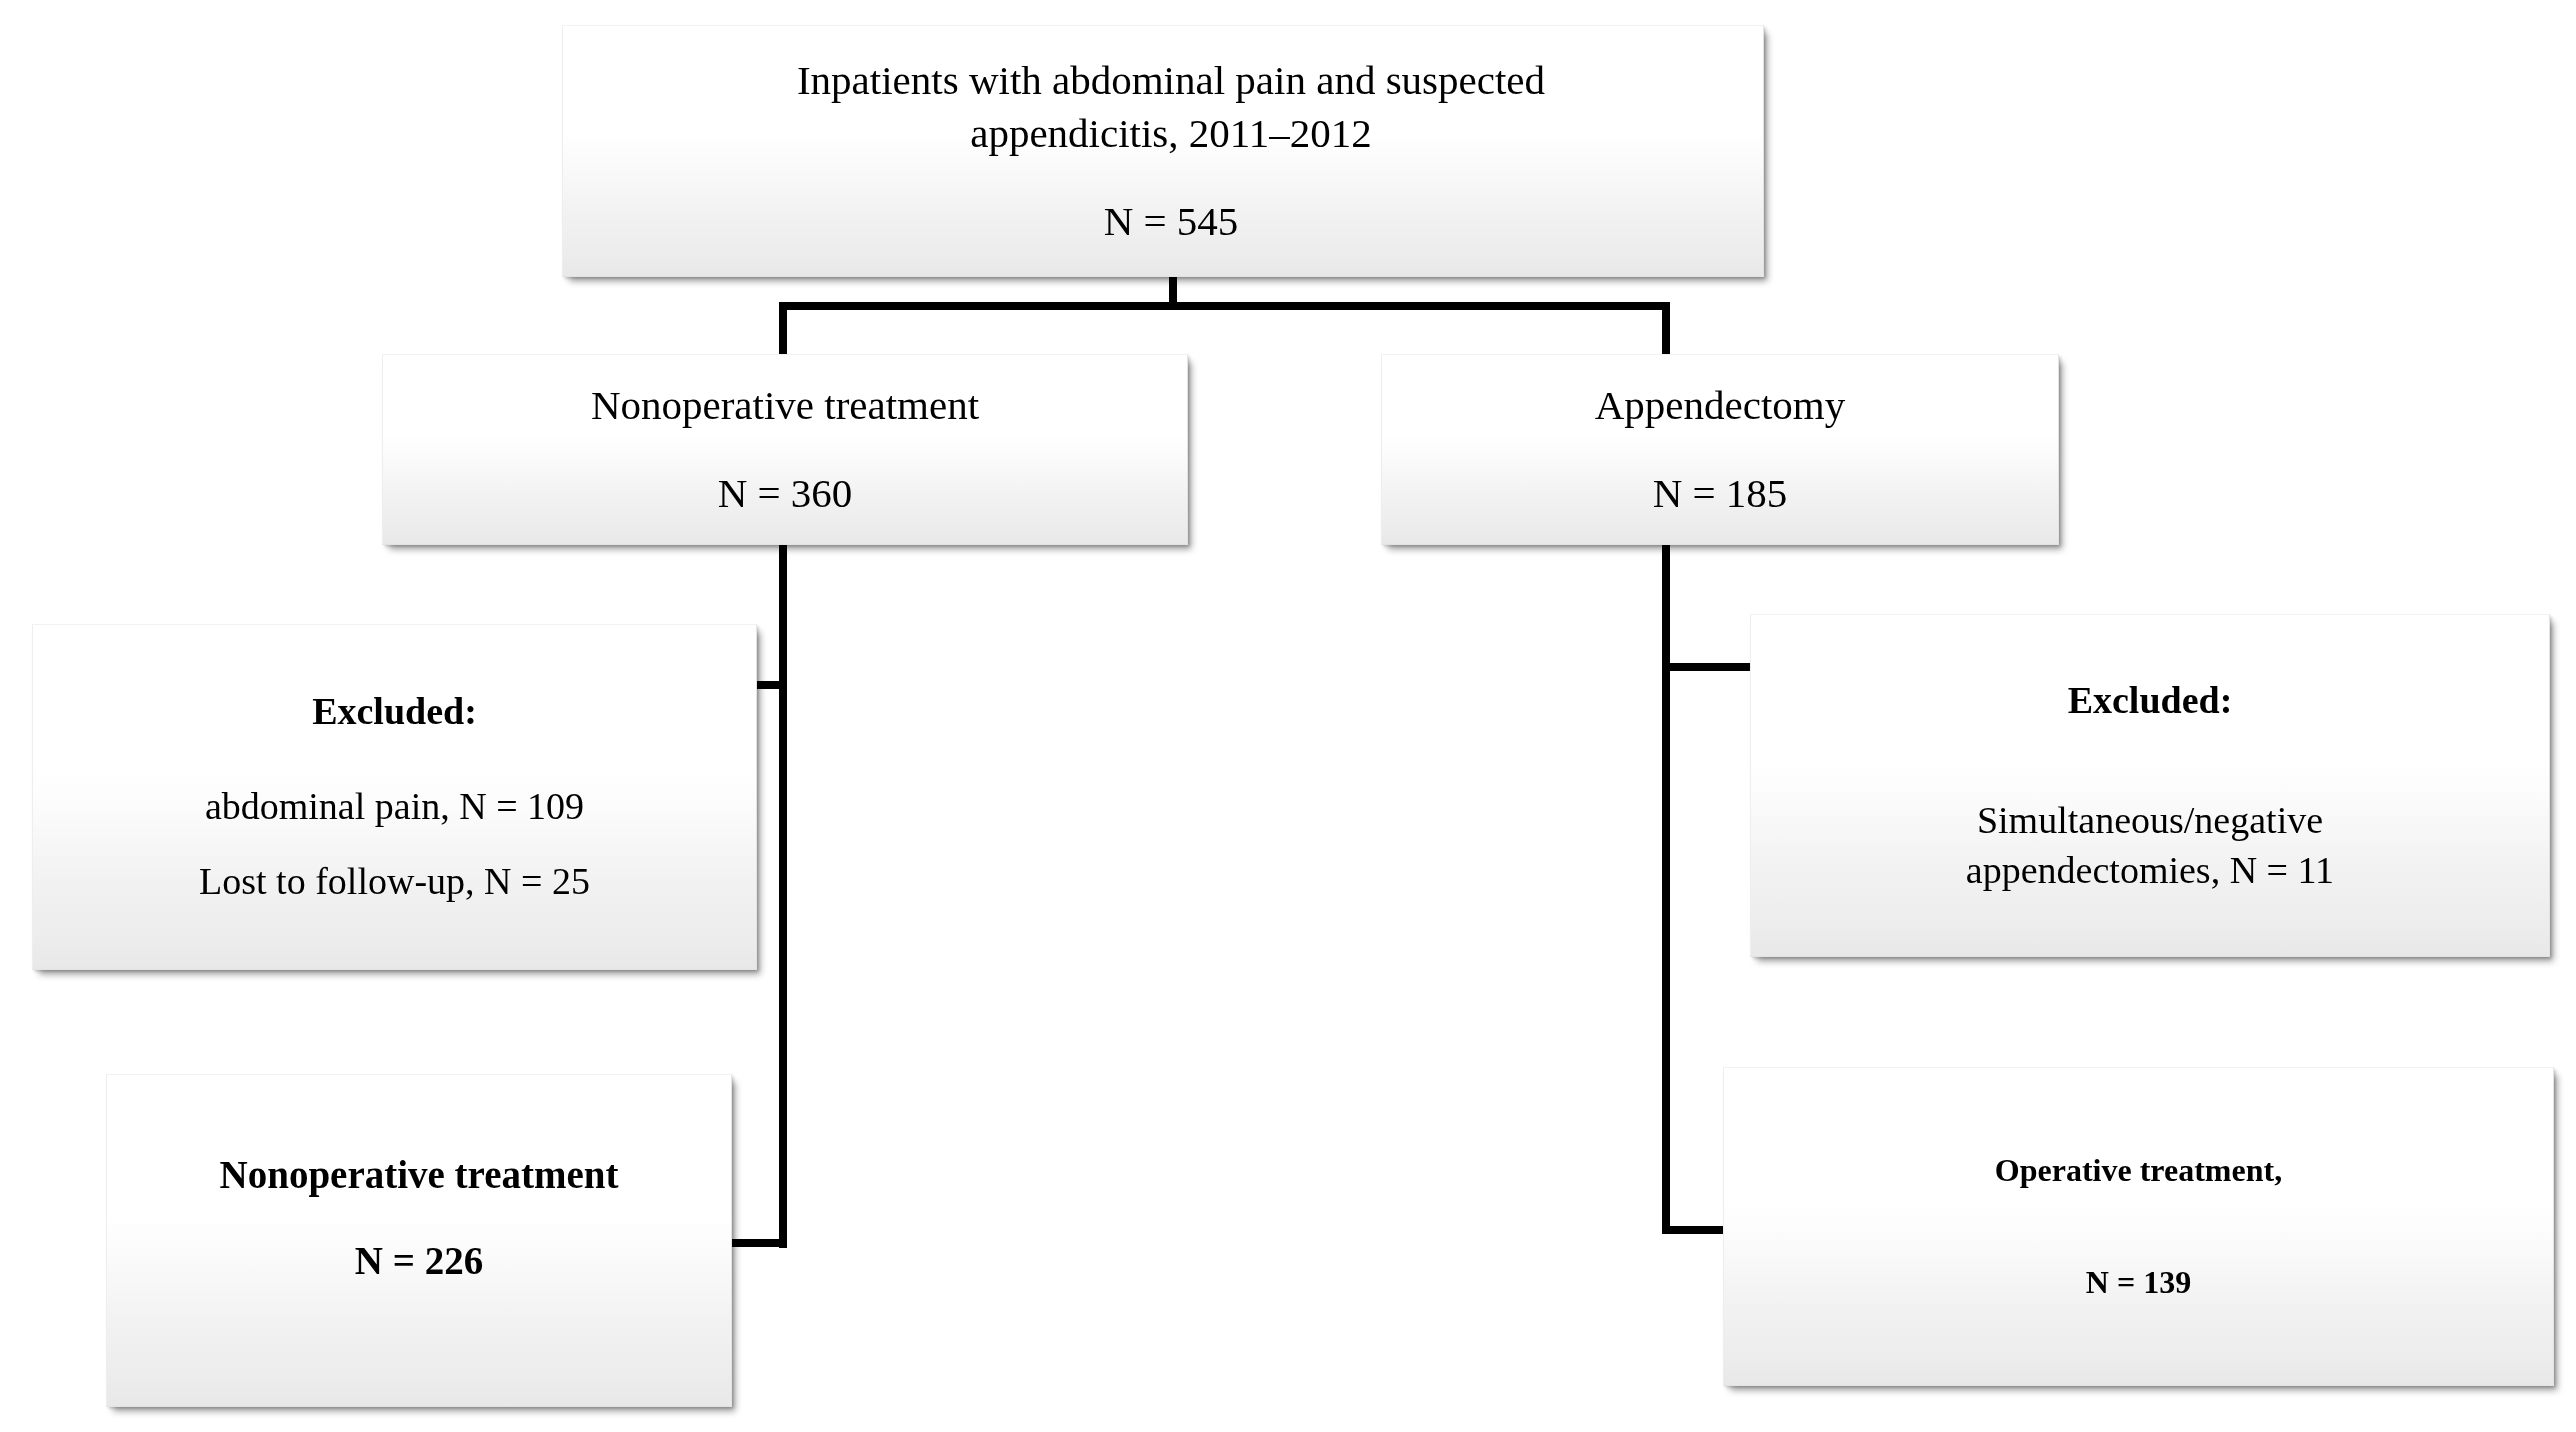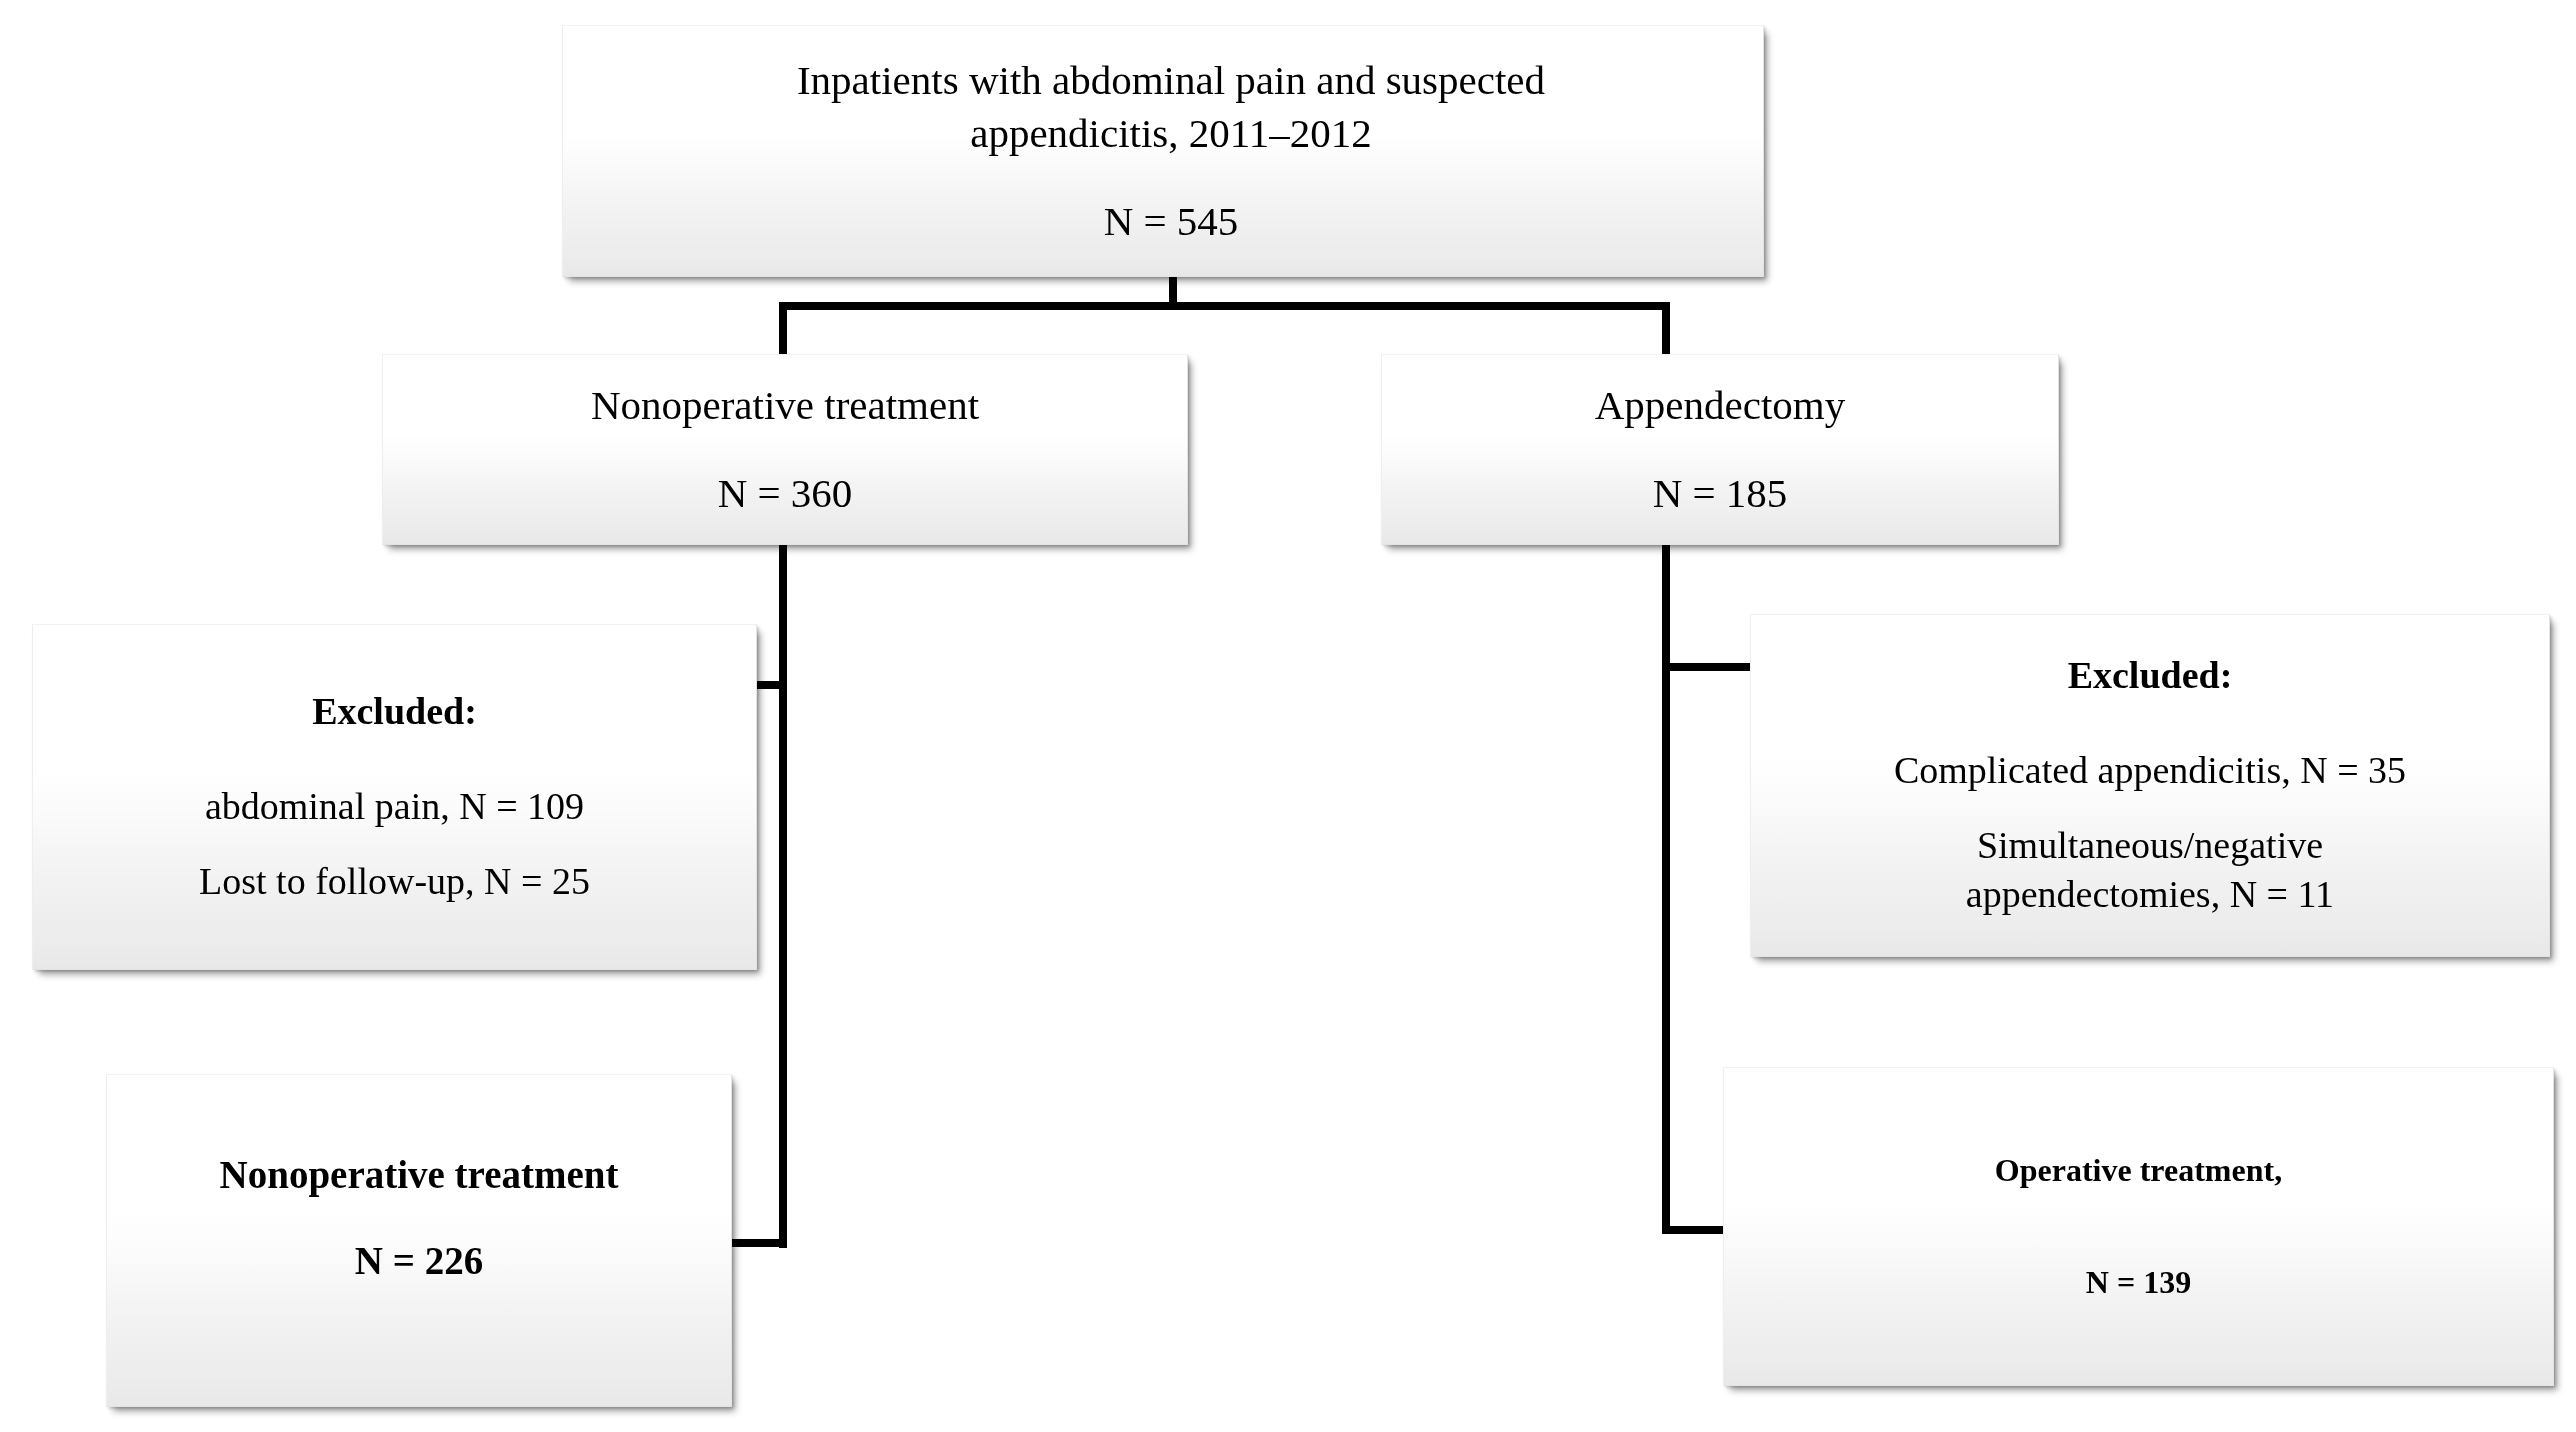--- a/index.html
+++ b/index.html
@@ -105,21 +105,20 @@
     <span class="line bold">Excluded:</span>
     <span class="gap-lg"></span>
     <span class="line">abdominal pain, N = 109</span>
     <span class="gap-sm"></span>
     <span class="line">Lost to follow-up, N = 25</span>
   </div>
 
   <div class="node" style="left:1750px; top:614px; width:800px; height:343px; font-size:38px;">
     <span class="line bold">Excluded:</span>
     <span class="gap-lg"></span>
-    <span class="line">Complicated appendicitis, N = 35</span>
     <span class="gap-sm"></span>
     <span class="line">Simultaneous/negative</span>
     <span class="line">appendectomies, N = 11</span>
   </div>
 
   <div class="node" style="left:106px; top:1074px; width:626px; height:333px; font-size:39px;">
     <span class="line bold">Nonoperative treatment</span>
     <span class="gap-md"></span>
     <span class="line bold">N = 226</span>
     <span class="gap-lg"></span>

